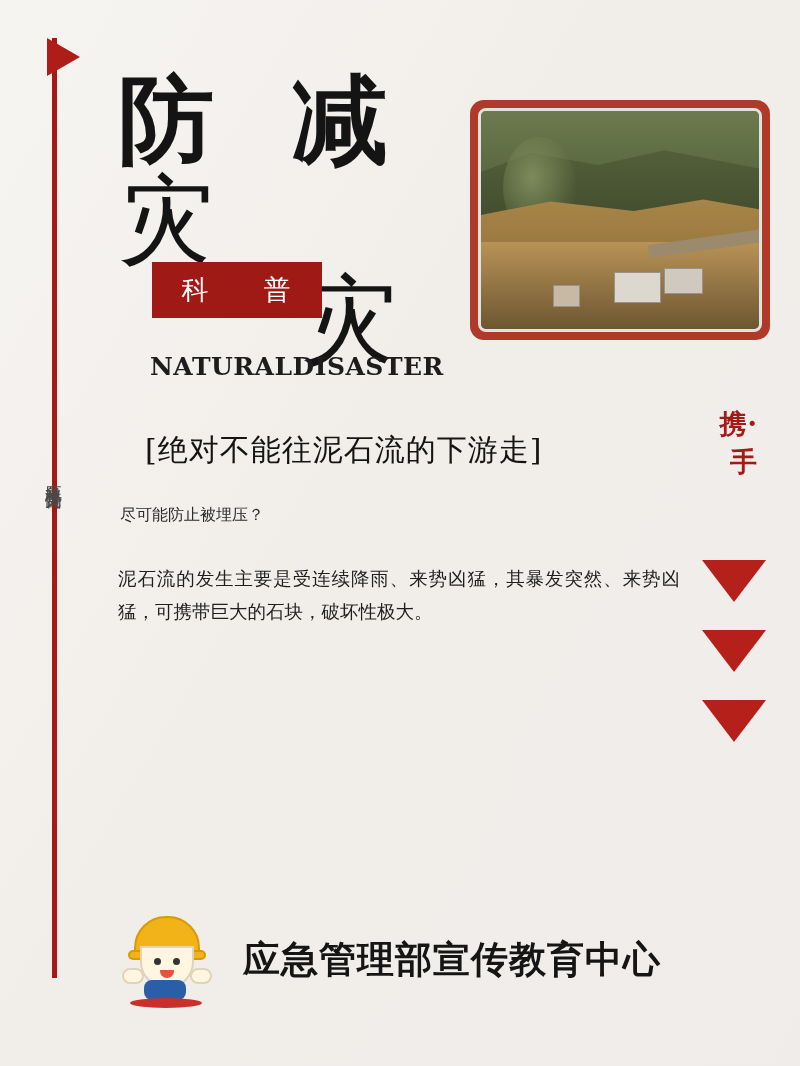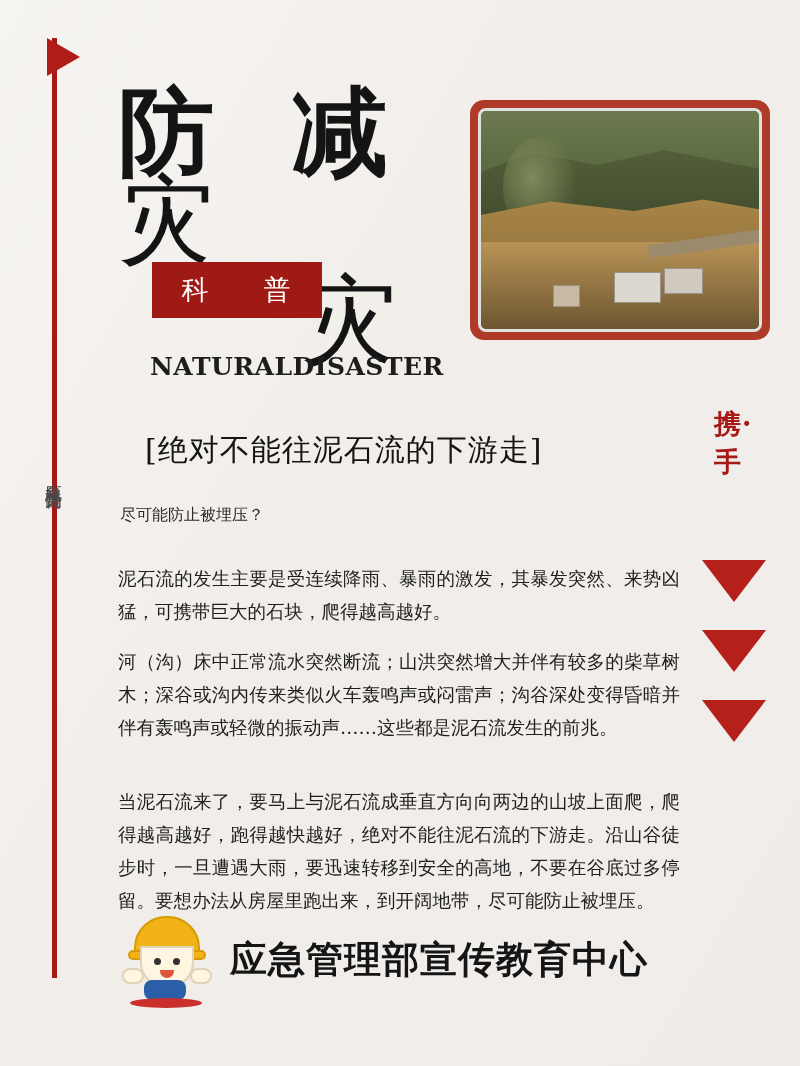--- a/index.html
+++ b/index.html
@@ -67,21 +67,20 @@
   }
   .title-row1 {
     position: absolute;
     left: 0;
     top: 0;
     font-size: 96px;
     line-height: 100px;
     font-family: "DejaVu Sans", "Liberation Sans", sans-serif;
     font-weight: bold;
     color: #141414;
-    margin-top: 12px;
   }
   .title-row1 .c1 { letter-spacing: 0; }
   .title-row1 .c2 { margin-left: 78px; }
   .title-row2 {
     position: absolute;
     left: 0;
     top: 100px;
     font-size: 96px;
     line-height: 100px;
     font-family: "DejaVu Sans", "Liberation Sans", sans-serif;
@@ -207,21 +206,21 @@
   .p1 { top: 562px; }
   .p2 { top: 645px; }
   .p3 { top: 785px; }
 
   
   .xieshou {
     position: absolute;
     right: 42px;
     top: 405px;
     width: 44px;
-    text-align: left;
+    text-align: right;
     color: #a51a16;
     font-family: "DejaVu Serif", "Liberation Serif", serif;
     font-size: 27px;
     font-weight: bold;
     line-height: 38px;
     letter-spacing: 1px;
   }
   .arrow-down {
     position: absolute;
     right: 34px;
@@ -235,21 +234,21 @@
   .a2 { top: 630px; }
   .a3 { top: 700px; }
 
   
   .footer {
     position: absolute;
     left: 120px;
     bottom: 58px;
     display: flex;
     align-items: center;
-    gap: 18px;
+    gap: 31px;
   }
   .mascot {
     position: relative;
     width: 92px;
     height: 96px;
   }
   .m-helmet {
     position: absolute; left: 14px; top: 4px; width: 62px; height: 36px;
     background: #f2b318; border-radius: 32px 32px 6px 6px;
     border: 2px solid #d79a08;
@@ -316,23 +315,21 @@
       <div class="ph-house ph-h1"></div>
       <div class="ph-house ph-h2"></div>
       <div class="ph-house ph-h3"></div>
     </div>
   </div>
 
   <div class="headline">[绝对不能往泥石流的下游走]</div>
 
   <div class="lead">尽可能防止被埋压？</div>
 
-  <div class="para p1">泥石流的发生主要是受连续降雨、暴雨的激发，其暴发突然、来势凶猛，可携带巨大的石块，爬得越高越好。</div>
-  <div class="para p2">河（沟）床中正常流水突然断流；山洪突然增大并伴有较多的柴草树木；深谷或沟内传来类似火车轰鸣声或闷雷声；沟谷深处变得昏暗并伴有轰鸣声或轻微的振动声……这些都是泥石流发生的前兆。</div>
-  <div class="para p3">当泥石流来了，要马上与泥石流成垂直方向向两边的山坡上面爬，爬得越高越好，跑得越快越好，绝对不能往泥石流的下游走。沿山谷徒步时，一旦遭遇大雨，要迅速转移到安全的高地，不要在谷底过多停留。要想办法从房屋里跑出来，到开阔地带，尽可能防止被埋压。</div>
+  <div class="para p1">泥石流的发生主要是受连续降雨、来势凶猛，其暴发突然、来势凶猛，可携带巨大的石块，破坏性极大。</div>
 
   <div class="xieshou">携·手</div>
   <div class="arrow-down a1"></div>
   <div class="arrow-down a2"></div>
   <div class="arrow-down a3"></div>
 
   <div class="footer">
     <div class="mascot">
       <div class="m-helmet"></div>
       <div class="m-face">

